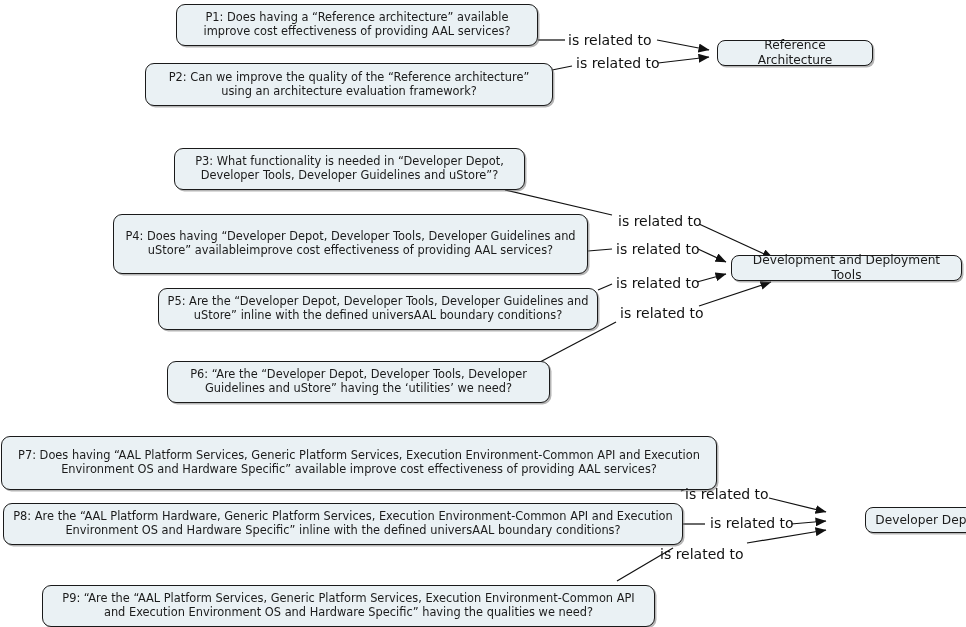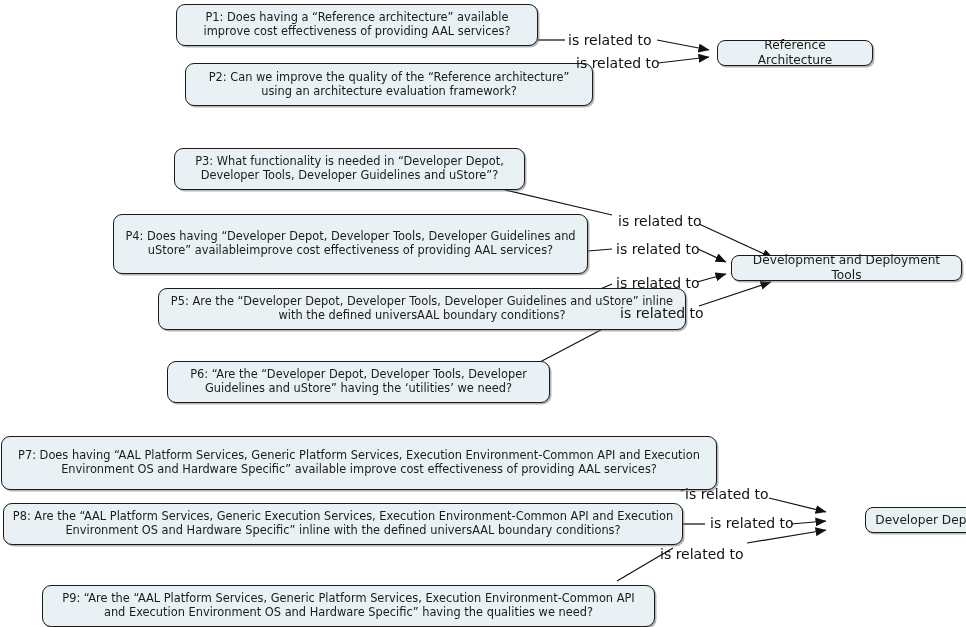--- a/index.html
+++ b/index.html
@@ -66,33 +66,33 @@
       <path d="M683,524 L705,524"></path>
       <path d="M791,524 L826,521" marker-end="url(#ah)"></path>
 
       <path d="M617,581 L673,548"></path>
       <path d="M747,543 L826,530" marker-end="url(#ah)"></path>
     </g>
   </svg>
 
   <div class="nodebox prop" style="left:176px;top:4px;width:362px;height:42px;">P1: Does having a “Reference architecture” available improve cost effectiveness of providing AAL services?</div>
 
-  <div class="nodebox prop" style="left:145px;top:63px;width:408px;height:43px;margin-left:40px;">P2: Can we improve the quality of the “Reference architecture” using an architecture evaluation framework?</div>
+  <div class="nodebox prop" style="left:145px;top:63px;width:408px;height:43px;">P2: Can we improve the quality of the “Reference architecture” using an architecture evaluation framework?</div>
 
   <div class="nodebox prop" style="left:174px;top:148px;width:351px;height:42px;">P3: What functionality is needed in “Developer Depot, Developer Tools, Developer Guidelines and uStore”?</div>
 
   <div class="nodebox prop" style="left:113px;top:214px;width:475px;height:60px;">P4: Does having “Developer Depot, Developer Tools, Developer Guidelines and uStore” availableimprove cost effectiveness of providing AAL services?</div>
 
-  <div class="nodebox prop" style="left:158px;top:288px;width:528px;height:42px;">P5: Are the “Developer Depot, Developer Tools, Developer Guidelines and uStore” inline with the defined universAAL boundary conditions?</div>
+  <div class="nodebox prop" style="left:158px;top:288px;width:440px;height:42px;">P5: Are the “Developer Depot, Developer Tools, Developer Guidelines and uStore” inline with the defined universAAL boundary conditions?</div>
 
   <div class="nodebox prop" style="left:167px;top:361px;width:383px;height:42px;">P6: “Are the “Developer Depot, Developer Tools, Developer Guidelines and uStore” having the ‘utilities’ we need?</div>
 
   <div class="nodebox prop" style="left:1px;top:436px;width:716px;height:54px;">P7: Does having “AAL Platform Services, Generic Platform Services, Execution Environment-Common API and Execution Environment OS and Hardware Specific” available improve cost effectiveness of providing AAL services?</div>
 
-  <div class="nodebox prop" style="left:3px;top:503px;width:680px;height:42px;">P8: Are the “AAL Platform Services, Generic Execution Services, Execution Environment-Common API and Execution Environment OS and Hardware Specific” inline with the defined universAAL boundary conditions?</div>
+  <div class="nodebox prop" style="left:3px;top:503px;width:680px;height:42px;">P8: Are the “AAL Platform Hardware, Generic Platform Services, Execution Environment-Common API and Execution Environment OS and Hardware Specific” inline with the defined universAAL boundary conditions?</div>
 
   <div class="nodebox prop" style="left:42px;top:585px;width:613px;height:42px;">P9: “Are the “AAL Platform Services, Generic Platform Services, Execution Environment-Common API and Execution Environment OS and Hardware Specific” having the qualities we need?</div>
 
   <div class="nodebox concept" style="left:717px;top:40px;width:156px;height:26px;">Reference Architecture</div>
 
   <div class="nodebox concept" style="left:731px;top:255px;width:231px;height:26px;">Development and Deployment Tools</div>
 
   <div class="nodebox concept" style="left:833px;top:507px;width:124px;height:26px;margin-left:32px;">Developer Depot</div>
 
   <div class="edgelabel" style="left:568px;top:32px;">is related to</div>

